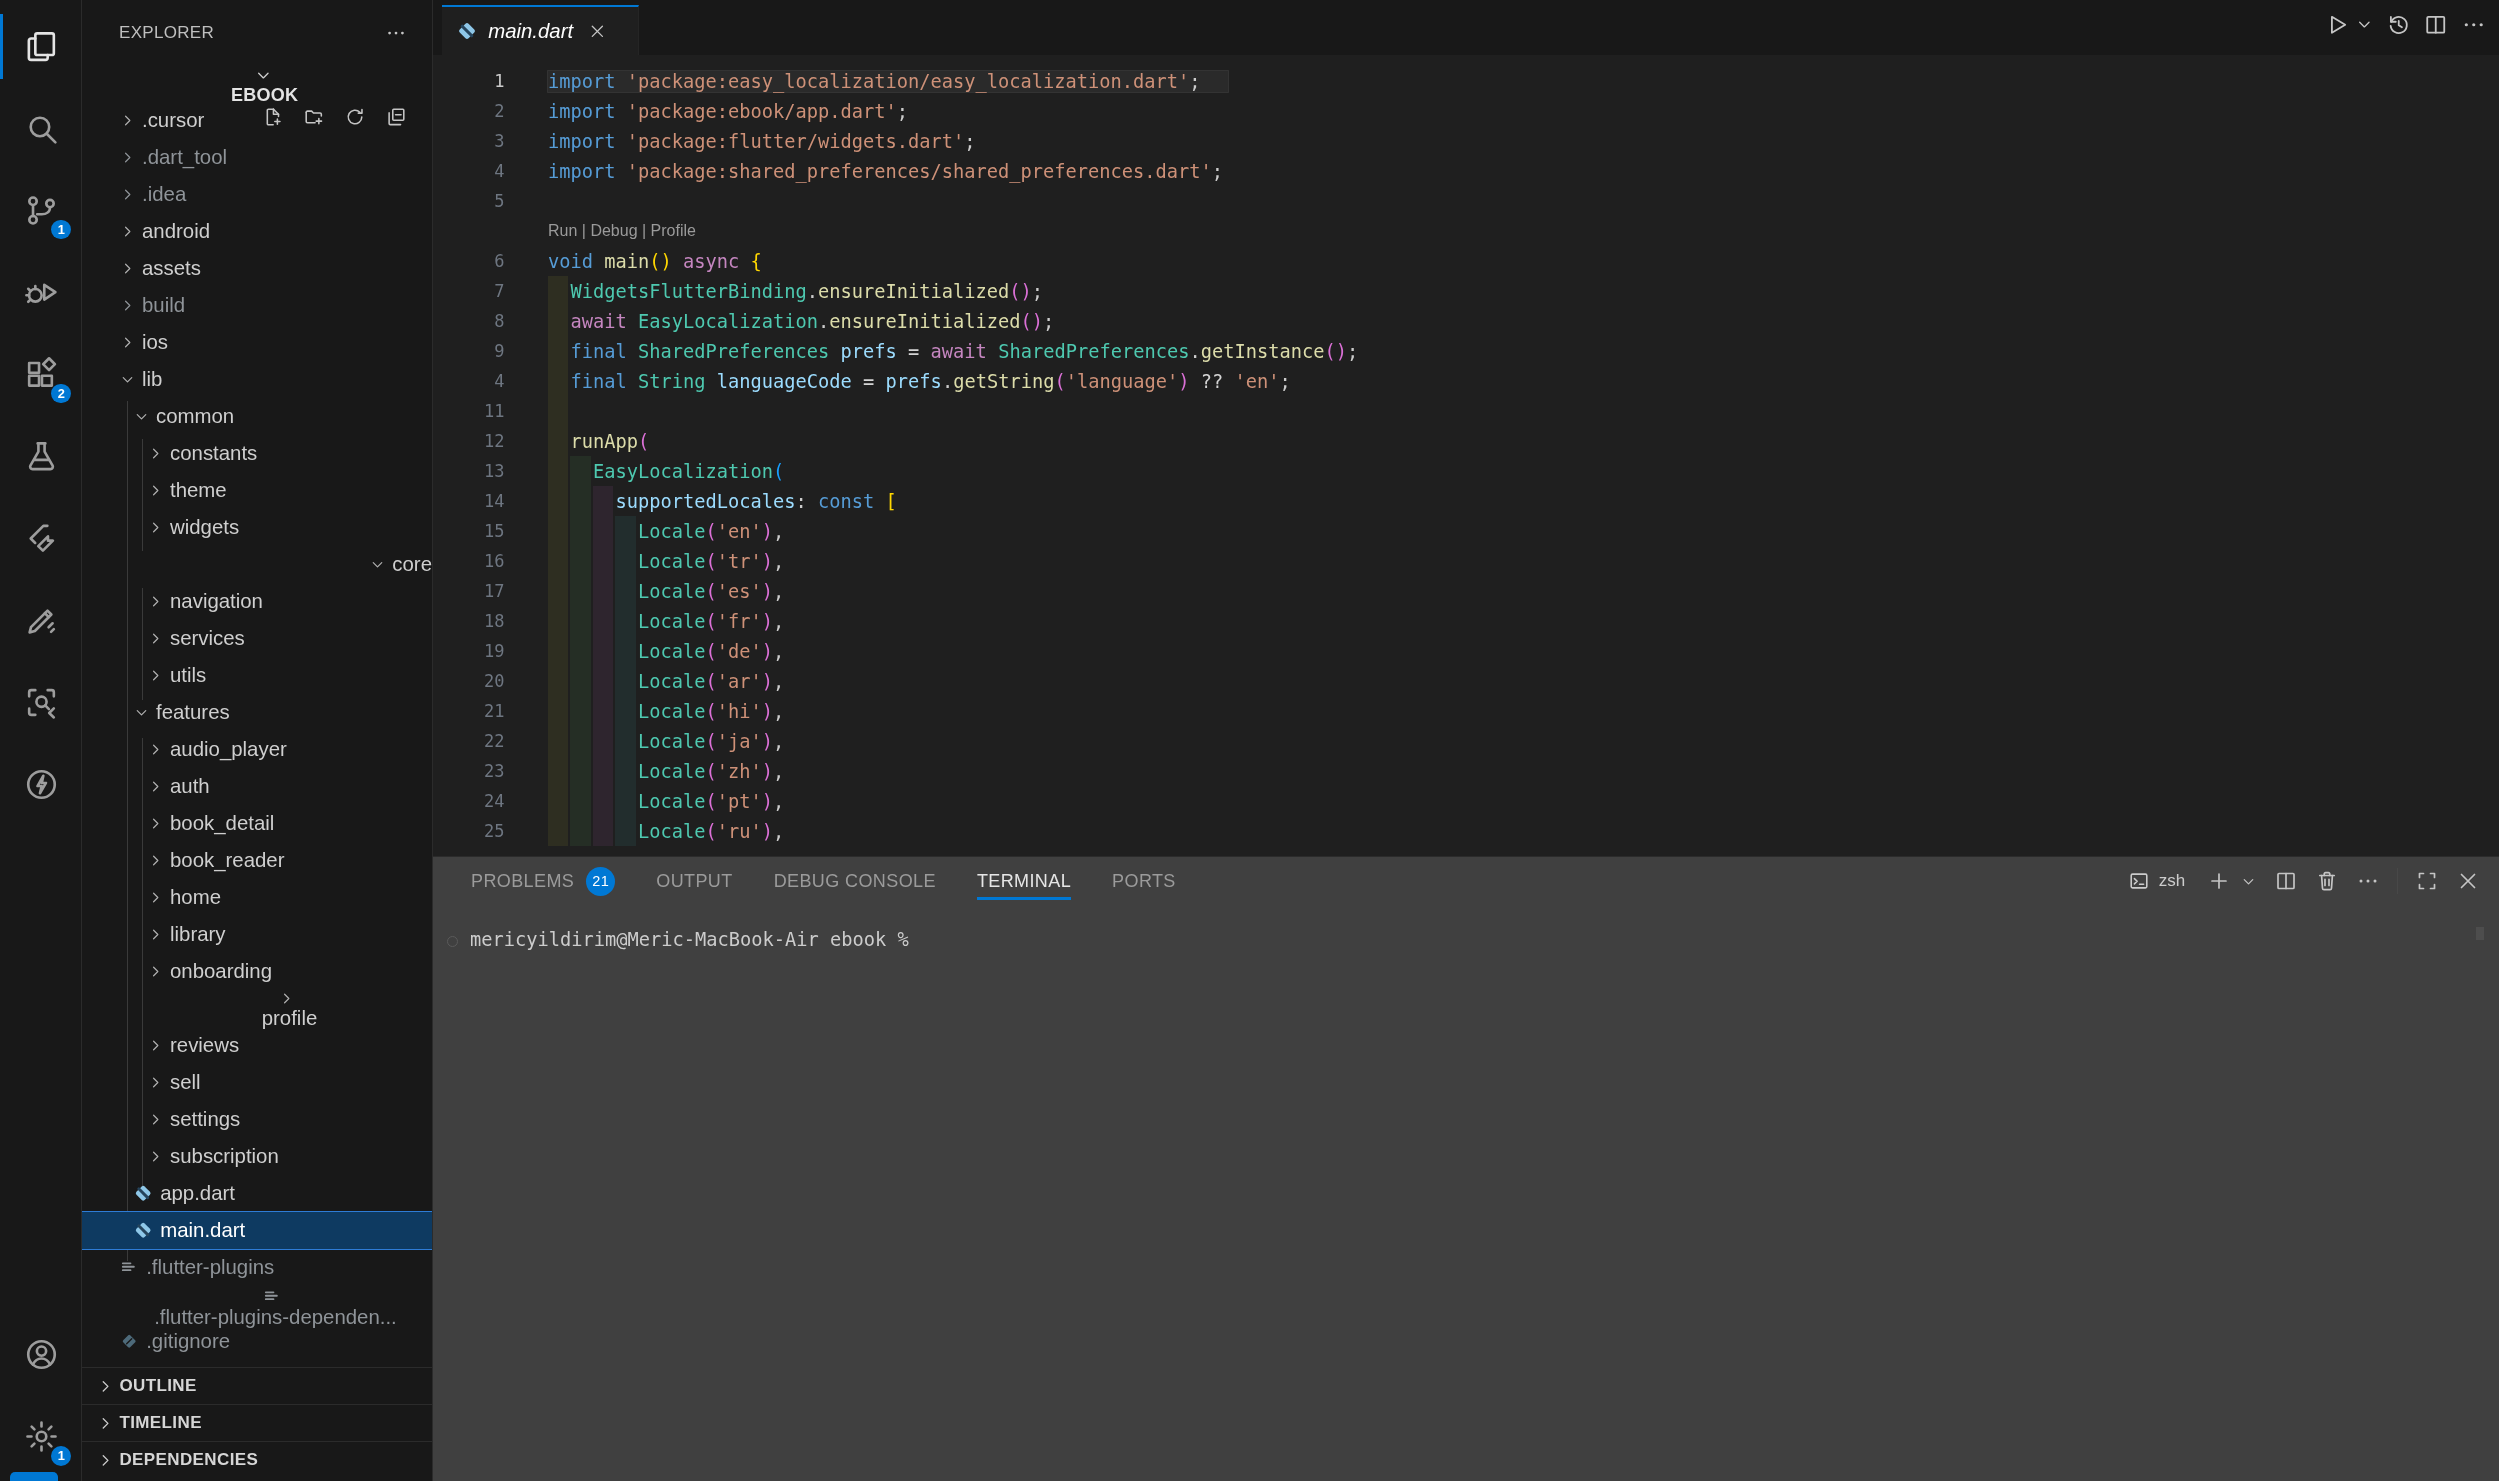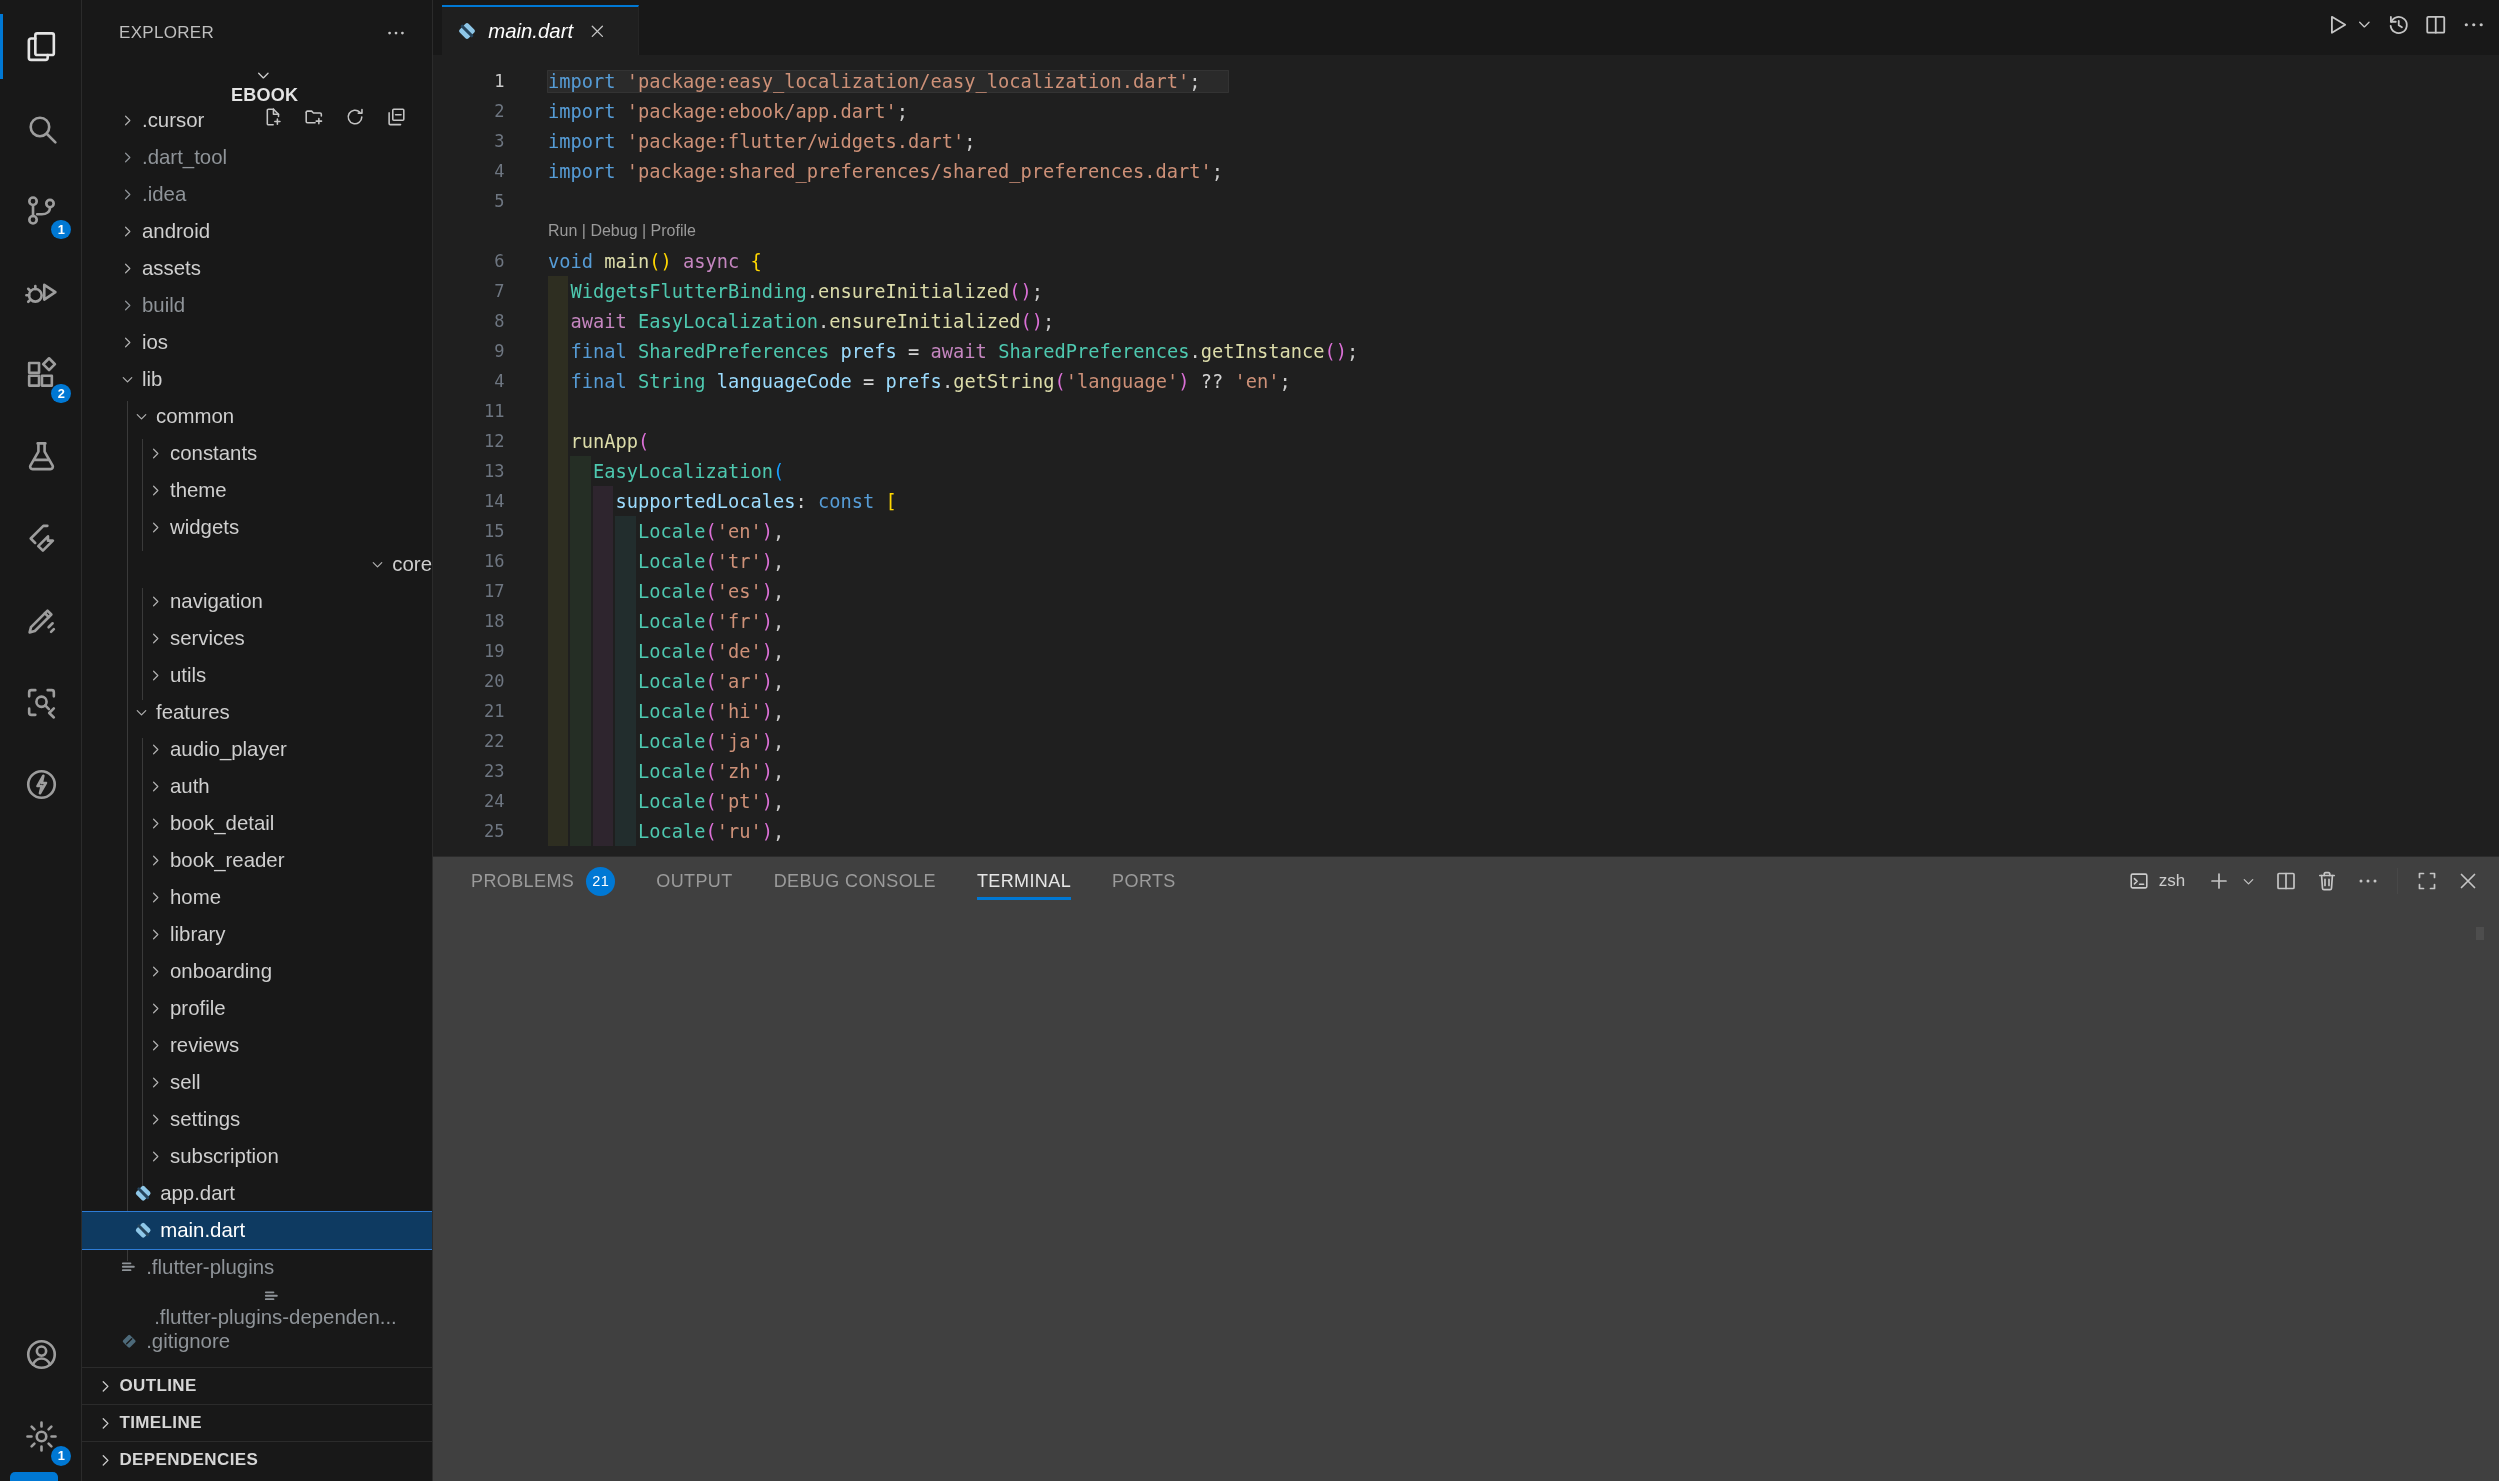--- a/index.html
+++ b/index.html
@@ -481,21 +481,21 @@
           <span>library</span>
         </div>
         <div class="trow" style="padding-left: 65px;">
           <span class="chev icon">
             <svg viewBox="0 0 24 24">
               <path d="M9.3 6l6 6-6 6"></path>
             </svg>
           </span>
           <span>onboarding</span>
         </div>
-        <div class="trow" style="padding-left: 65px;">
+        <div class="trow" style="padding-left: 65px; flex-direction: column;">
           <span class="chev icon">
             <svg viewBox="0 0 24 24">
               <path d="M9.3 6l6 6-6 6"></path>
             </svg>
           </span>
           <span>profile</span>
         </div>
         <div class="trow" style="padding-left: 65px;">
           <span class="chev icon">
             <svg viewBox="0 0 24 24">
@@ -942,18 +942,22 @@
                 <path d="M4.5 8.5v-4h4M15.5 4.5h4v4M19.5 15.5v4h-4M8.5 19.5h-4v-4"></path>
               </svg>
             </span>
             <span class="icon">
               <svg viewBox="0 0 24 24">
                 <path d="M5.5 5.5l13 13M18.5 5.5l-13 13"></path>
               </svg>
             </span>
           </div>
       </div>
+      <div class="terminal">
+        <span class="tdeco"></span>
+        <span>mericyildirim@Meric-MacBook-Air ebook %</span>
+      </div>
       <div class="term-thumb"></div>
     </section>
   </main>
 
 </div>
 
 
 </body></html>

